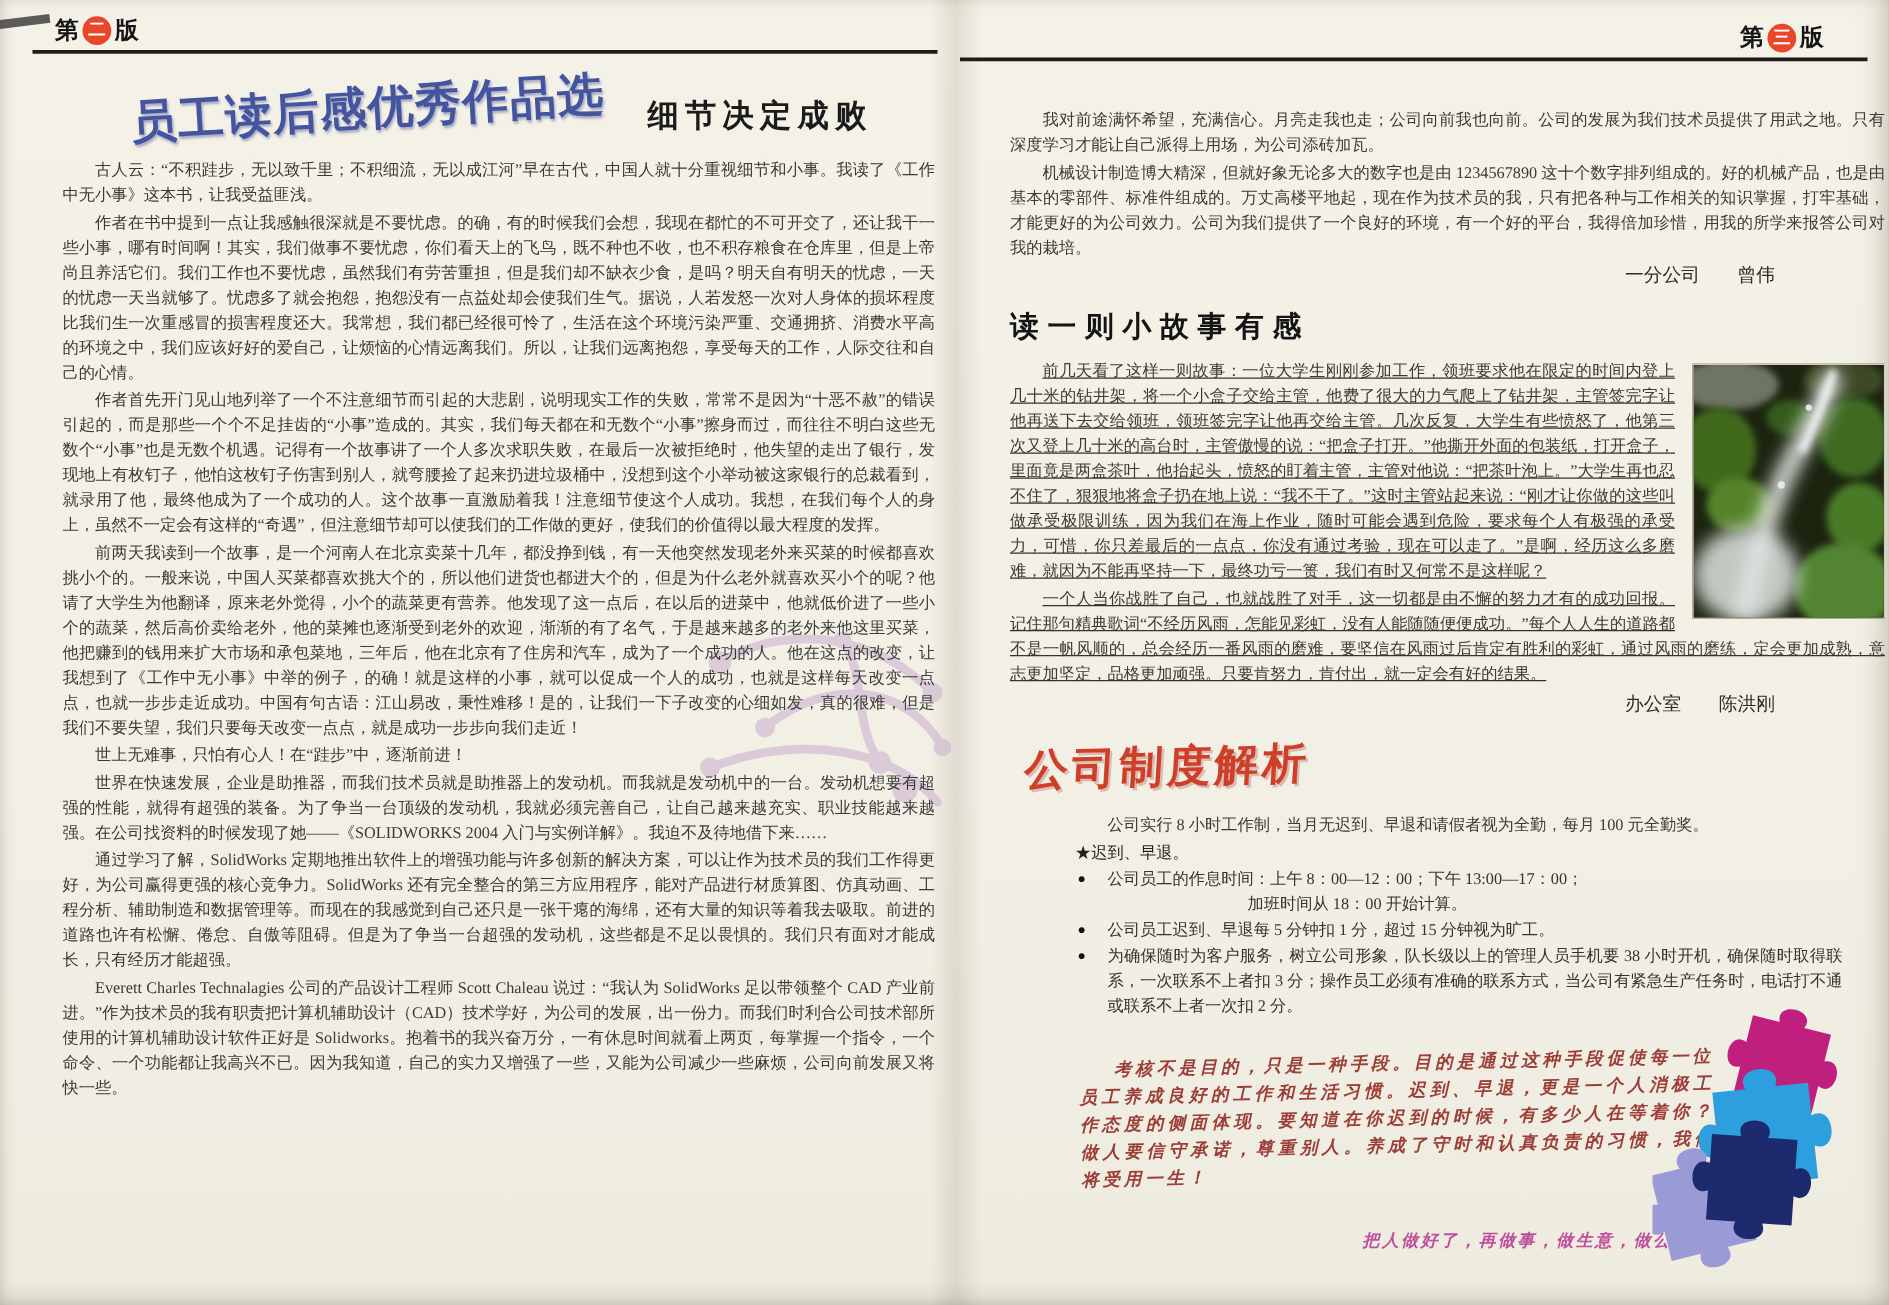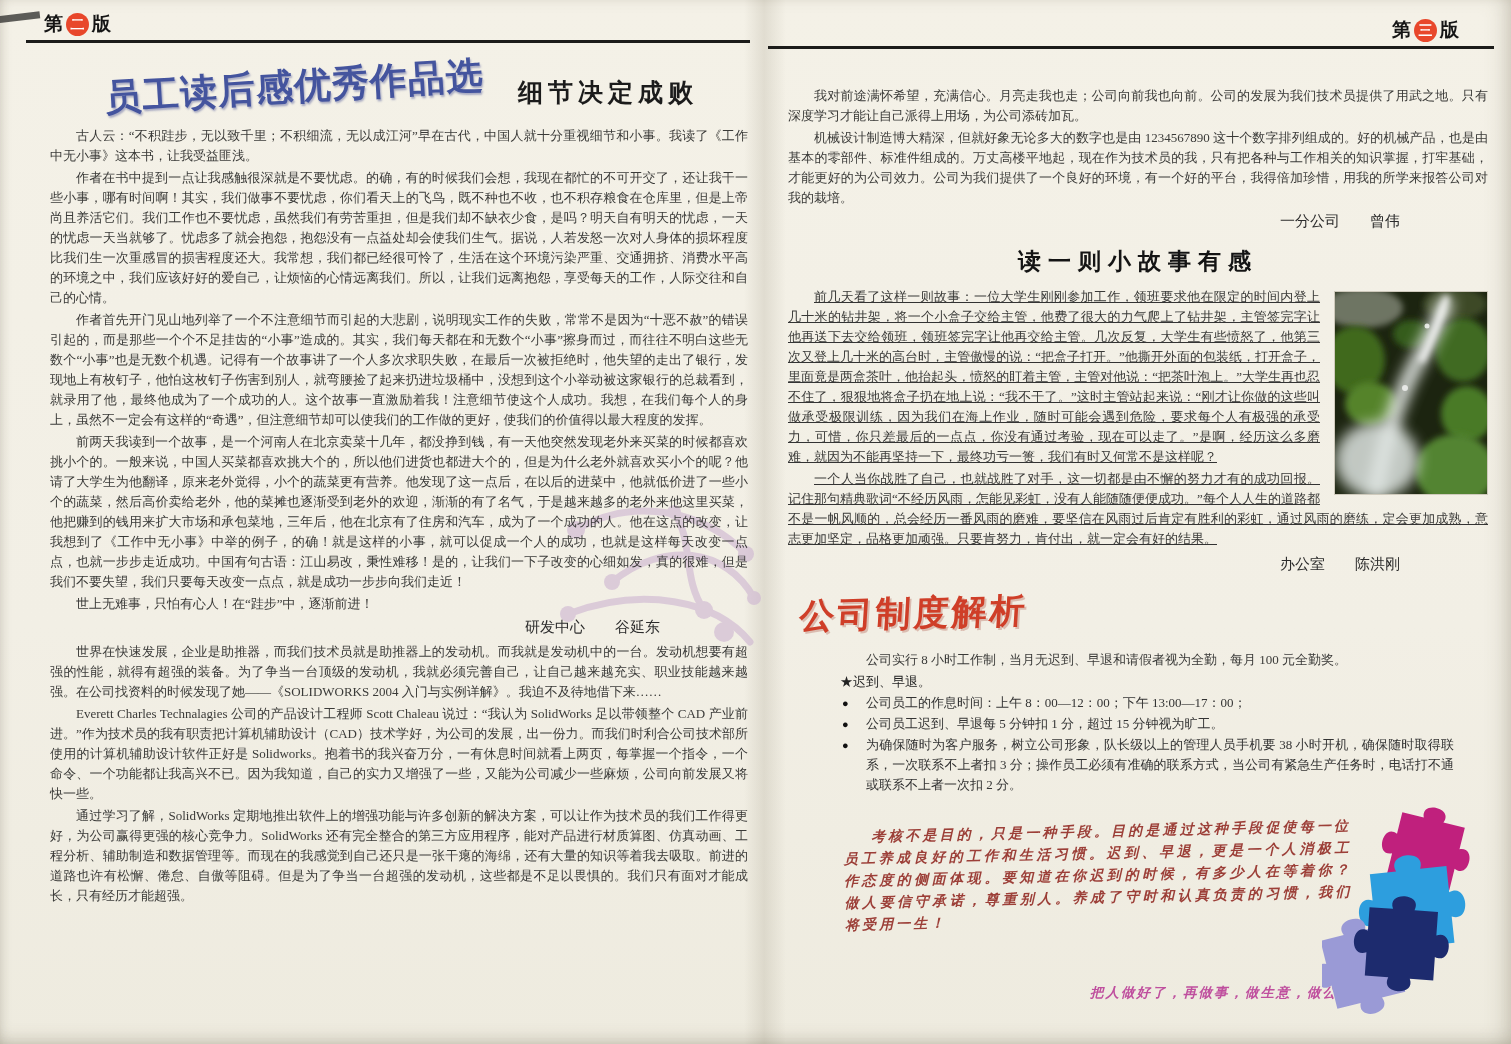--- a/index.html
+++ b/index.html
@@ -17,40 +17,40 @@
   .rule-right{left:768px;top:46px;width:726px;}
   .page-label{position:absolute;display:flex;align-items:center;gap:3px;
     font:700 19px "DejaVu Sans",sans-serif;color:#151515;}
   .label-left{left:44px;top:11px;}
   .label-right{left:1392px;top:17px;}
   .badge{width:23px;height:23px;border-radius:50%;background:#e8472b;color:#fff;
     font:700 14px/23px "DejaVu Sans",sans-serif;text-align:center;}
 
   .col{position:absolute;}
   .col-left{left:50px;top:44px;width:698px;}
-  .col-right{left:788px;top:86px;width:700px;}
+  .col-right{left:808px;top:86px;width:700px;}
 
   p.body{font:13px/20px "Liberation Serif",serif;color:#3a3a38;text-align:justify;
     text-indent:2em;margin:0 0 2px;position:relative;z-index:1;}
   .sig{text-align:right;padding-right:88px;font:15px/22px "Liberation Serif",serif;
     color:#2b2b2b;margin:2px 0 4px;position:relative;z-index:1;}
 
   .a1-titlerow{display:flex;align-items:flex-end;gap:34px;margin:2px 0 14px 54px;height:66px;}
   .a1-title{font:900 37px "DejaVu Sans",sans-serif;color:#44549e;margin:0;
     transform:rotate(-3.5deg);letter-spacing:1px;text-shadow:1px 2px 2px rgba(55,65,140,.4);white-space:nowrap;}
   .a1-sub{font:700 25px "DejaVu Sans",sans-serif;color:#1b1b1b;letter-spacing:5px;margin:0 0 3px;white-space:nowrap;}
 
   .flourish{position:absolute;right:-16px;top:438px;z-index:0;opacity:.6;}
 
   .a2-titlerow{display:flex;align-items:center;justify-content:center;gap:16px;margin:12px 0 8px;position:relative;z-index:1;}
   .a2-title{font:900 30px "DejaVu Sans",sans-serif;color:#26279a;letter-spacing:2px;margin:0;
     text-shadow:1px 1px 1px rgba(38,39,154,.45);white-space:nowrap;}
   .vine-r{transform:scaleX(-1);}
 
-  .a3-title{text-align:center;font:700 23px "DejaVu Sans",sans-serif;color:#141414;
+  .a3-title{text-align:left;font:700 23px "DejaVu Sans",sans-serif;color:#141414;
     letter-spacing:7px;margin:14px 0 10px;}
   .a3-body{overflow:hidden;text-decoration:underline;}
   .photo{float:right;width:152px;height:202px;margin:4px 0 6px 14px;border:1px solid #cfcabc;
     background:#1c2410;}
 
   .a4-title{font:900 35px "DejaVu Sans",sans-serif;color:#cf3e28;letter-spacing:3px;
     transform:skewX(-5deg) rotate(-1.5deg);transform-origin:left bottom;display:inline-block;
     margin:14px 0 10px 10px;text-shadow:2px 2px 0 rgba(150,35,18,.25);}
   .a4-body{margin-left:52px;width:614px;}
   .a4-star{font:13px/20px "Liberation Serif",serif;color:#222;margin:0 0;}
@@ -119,26 +119,25 @@
         <circle cx="120" cy="30" r="7"></circle>
           <circle cx="170" cy="150" r="10"></circle>
       </g>
     </svg>
 
     <p class="body">古人云：“不积跬步，无以致千里；不积细流，无以成江河”早在古代，中国人就十分重视细节和小事。我读了《工作中无小事》这本书，让我受益匪浅。</p>
     <p class="body">作者在书中提到一点让我感触很深就是不要忧虑。的确，有的时候我们会想，我现在都忙的不可开交了，还让我干一些小事，哪有时间啊！其实，我们做事不要忧虑，你们看天上的飞鸟，既不种也不收，也不积存粮食在仓库里，但是上帝尚且养活它们。我们工作也不要忧虑，虽然我们有劳苦重担，但是我们却不缺衣少食，是吗？明天自有明天的忧虑，一天的忧虑一天当就够了。忧虑多了就会抱怨，抱怨没有一点益处却会使我们生气。据说，人若发怒一次对人身体的损坏程度比我们生一次重感冒的损害程度还大。我常想，我们都已经很可怜了，生活在这个环境污染严重、交通拥挤、消费水平高的环境之中，我们应该好好的爱自己，让烦恼的心情远离我们。所以，让我们远离抱怨，享受每天的工作，人际交往和自己的心情。</p>
     <p class="body">作者首先开门见山地列举了一个不注意细节而引起的大悲剧，说明现实工作的失败，常常不是因为“十恶不赦”的错误引起的，而是那些一个个不足挂齿的“小事”造成的。其实，我们每天都在和无数个“小事”擦身而过，而往往不明白这些无数个“小事”也是无数个机遇。记得有一个故事讲了一个人多次求职失败，在最后一次被拒绝时，他失望的走出了银行，发现地上有枚钉子，他怕这枚钉子伤害到别人，就弯腰捡了起来扔进垃圾桶中，没想到这个小举动被这家银行的总裁看到，就录用了他，最终他成为了一个成功的人。这个故事一直激励着我！注意细节使这个人成功。我想，在我们每个人的身上，虽然不一定会有这样的“奇遇”，但注意细节却可以使我们的工作做的更好，使我们的价值得以最大程度的发挥。</p>
     <p class="body">前两天我读到一个故事，是一个河南人在北京卖菜十几年，都没挣到钱，有一天他突然发现老外来买菜的时候都喜欢挑小个的。一般来说，中国人买菜都喜欢挑大个的，所以他们进货也都进大个的，但是为什么老外就喜欢买小个的呢？他请了大学生为他翻译，原来老外觉得，小个的蔬菜更有营养。他发现了这一点后，在以后的进菜中，他就低价进了一些小个的蔬菜，然后高价卖给老外，他的菜摊也逐渐受到老外的欢迎，渐渐的有了名气，于是越来越多的老外来他这里买菜，他把赚到的钱用来扩大市场和承包菜地，三年后，他在北京有了住房和汽车，成为了一个成功的人。他在这点的改变，让我想到了《工作中无小事》中举的例子，的确！就是这样的小事，就可以促成一个人的成功，也就是这样每天改变一点点，也就一步步走近成功。中国有句古语：江山易改，秉性难移！是的，让我们一下子改变的心细如发，真的很难，但是我们不要失望，我们只要每天改变一点点，就是成功一步步向我们走近！</p>
     <p class="body">世上无难事，只怕有心人！在“跬步”中，逐渐前进！</p>
-    <div class="sig">研发中心　　谷延东</div>
 
 
     <p class="body">世界在快速发展，企业是助推器，而我们技术员就是助推器上的发动机。而我就是发动机中的一台。发动机想要有超强的性能，就得有超强的装备。为了争当一台顶级的发动机，我就必须完善自己，让自己越来越充实、职业技能越来越强。在公司找资料的时候发现了她——《SOLIDWORKS 2004 入门与实例详解》。我迫不及待地借下来……</p>
+    <p class="body">通过学习了解，SolidWorks 定期地推出软件上的增强功能与许多创新的解决方案，可以让作为技术员的我们工作得更好，为公司赢得更强的核心竞争力。SolidWorks 还有完全整合的第三方应用程序，能对产品进行材质算图、仿真动画、工程分析、辅助制造和数据管理等。而现在的我感觉到自己还只是一张干瘪的海绵，还有大量的知识等着我去吸取。前进的道路也许有松懈、倦怠、自傲等阻碍。但是为了争当一台超强的发动机，这些都是不足以畏惧的。我们只有面对才能成长，只有经历才能超强。</p>
     <p class="body">Everett Charles Technalagies 公司的产品设计工程师 Scott Chaleau 说过：“我认为 SolidWorks 足以带领整个 CAD 产业前进。”作为技术员的我有职责把计算机辅助设计（CAD）技术学好，为公司的发展，出一份力。而我们时利合公司技术部所使用的计算机辅助设计软件正好是 Solidworks。抱着书的我兴奋万分，一有休息时间就看上两页，每掌握一个指令，一个命令、一个功能都让我高兴不已。因为我知道，自己的实力又增强了一些，又能为公司减少一些麻烦，公司向前发展又将快一些。</p>
-    <p class="body">通过学习了解，SolidWorks 定期地推出软件上的增强功能与许多创新的解决方案，可以让作为技术员的我们工作得更好，为公司赢得更强的核心竞争力。SolidWorks 还有完全整合的第三方应用程序，能对产品进行材质算图、仿真动画、工程分析、辅助制造和数据管理等。而现在的我感觉到自己还只是一张干瘪的海绵，还有大量的知识等着我去吸取。前进的道路也许有松懈、倦怠、自傲等阻碍。但是为了争当一台超强的发动机，这些都是不足以畏惧的。我们只有面对才能成长，只有经历才能超强。</p>
   </div>
 
   <div class="col col-right">
 
     <p class="body">我对前途满怀希望，充满信心。月亮走我也走；公司向前我也向前。公司的发展为我们技术员提供了用武之地。只有深度学习才能让自己派得上用场，为公司添砖加瓦。</p>
     <p class="body">机械设计制造博大精深，但就好象无论多大的数字也是由 1234567890 这十个数字排列组成的。好的机械产品，也是由基本的零部件、标准件组成的。万丈高楼平地起，现在作为技术员的我，只有把各种与工作相关的知识掌握，打牢基础，才能更好的为公司效力。公司为我们提供了一个良好的环境，有一个好的平台，我得倍加珍惜，用我的所学来报答公司对我的栽培。</p>
     <div class="sig">一分公司　　曾伟</div>
 
     <h2 class="a3-title">读一则小故事有感</h2>
 
@@ -174,20 +173,21 @@
 
     <h2 class="a4-title">公司制度解析</h2>
 
     <div class="a4-body">
       <p class="body">公司实行 8 小时工作制，当月无迟到、早退和请假者视为全勤，每月 100 元全勤奖。</p>
       <div class="a4-star">★迟到、早退。</div>
       <ul class="a4-bullets">
         <li>
           <span class="dot">●</span>
           <div>公司员工的作息时间：上午 8：00—12：00；下午 13:00—17：00；</div>
+          <div class="sub-line">加班时间从 18：00 开始计算。</div>
         </li>
         <li>
           <span class="dot">●</span>
           <div>公司员工迟到、早退每 5 分钟扣 1 分，超过 15 分钟视为旷工。</div>
         </li>
         <li>
           <span class="dot">●</span>
           <div>为确保随时为客户服务，树立公司形象，队长级以上的管理人员手机要 38 小时开机，确保随时取得联系，一次联系不上者扣 3 分；操作员工必须有准确的联系方式，当公司有紧急生产任务时，电话打不通或联系不上者一次扣 2 分。</div>
         </li>
       </ul>

